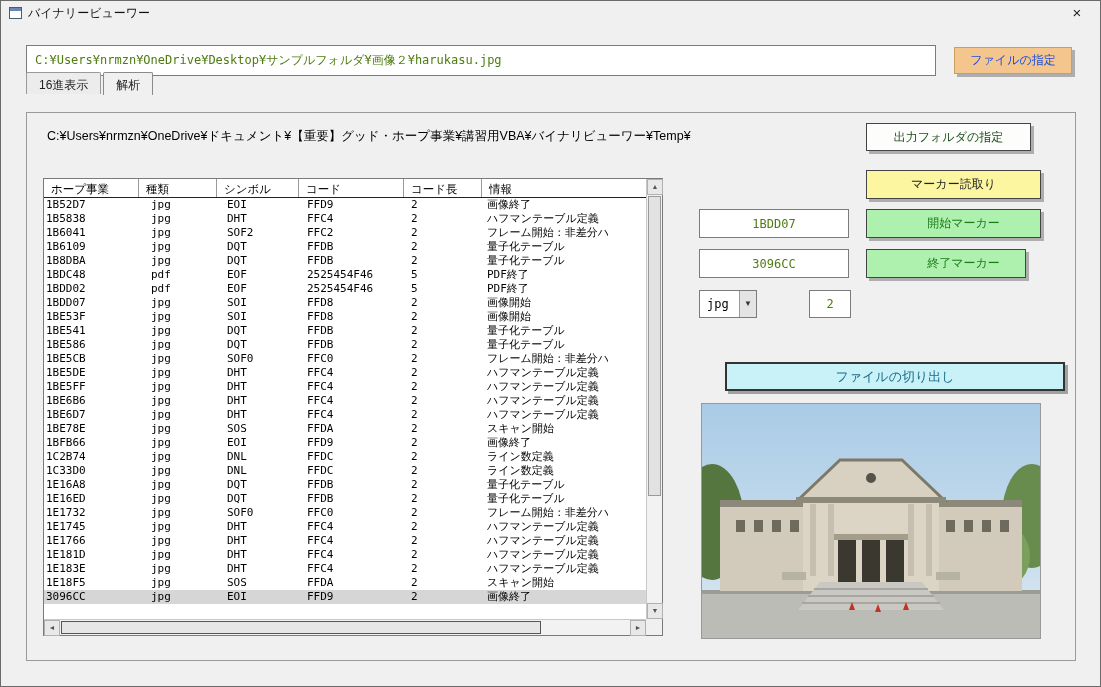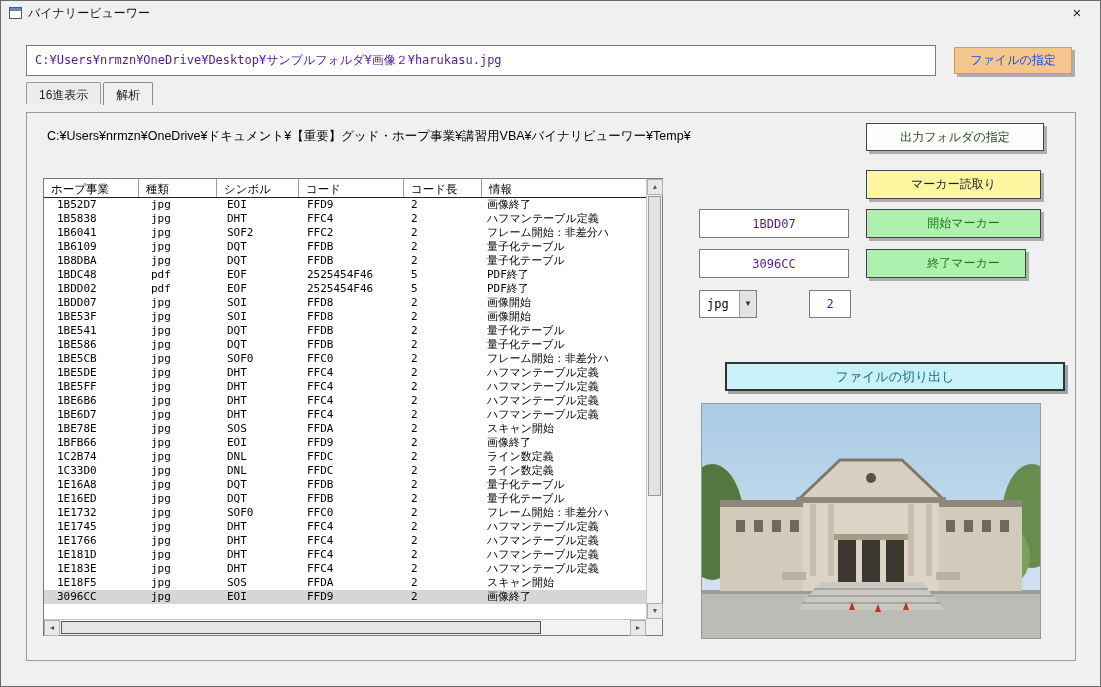--- a/index.html
+++ b/index.html
@@ -18,37 +18,37 @@
     margin-right:6px; position:relative; }
   .app-icon::before { content:""; position:absolute; left:0; top:0; right:0; height:3px; background:#6a86b8; }
   .win-title { font-size:12px; color:#111; }
   .close-btn { position:absolute; right:10px; top:2px; width:26px; height:20px;
     text-align:center; font-size:15px; line-height:20px; color:#222; cursor:pointer; }
 
   
   .textbox {
     position:absolute; background:#fff; border:1px solid #7b7b7b;
     font-family:"DejaVu Sans Mono","Liberation Mono",monospace;
-    font-size:12px; padding:0 8px; color:#4c1d95; outline:none;
+    font-size:12px; padding:0 8px; color:#4d7c0f; outline:none;
   }
   .btn {
     position:absolute; font-size:12px; text-align:center; cursor:pointer;
     border:1px solid #444; background:#fff;
     box-shadow:3px 3px 0 rgba(120,120,120,.55);
     display:flex; align-items:center; justify-content:center;
   }
   .btn-file   { background:#f4c68e; color:#1d4ed8; border-color:#caa05e; }
   .btn-out    { background:#fdfdfb; color:#1d4d1d; }
   .btn-read   { background:#fdf6a0; color:#222; }
   .btn-marker { background:#aef0ae; color:#1c7a1c; }
   .btn-extract{ background:#c9f2f8; color:#1b6b8a; border:2px solid #333;
     box-shadow:3px 3px 0 rgba(110,110,110,.6); font-size:13px; }
 
   
-  .tabstrip { position:absolute; left:25px; top:81px; display:flex; z-index:3; }
+  .tabstrip { position:absolute; left:25px; top:71px; display:flex; z-index:3; }
   .tab { font-size:12px; padding:4px 12px 3px; border:1px solid #9a9a9a; border-bottom:none;
     background:#ececec; color:#222; cursor:pointer; border-radius:2px 2px 0 0; margin-right:2px; height:22px; }
   .tab.active { background:#f0f0f0; height:23px; margin-bottom:-1px; position:relative; z-index:4;
     border-color:#8a8a8a; }
   .panel { position:absolute; left:25px; top:111px; width:1050px; height:549px;
     background:#f0f0f0; border:1px solid #9a9a9a; z-index:1; }
 
   .temp-path { position:absolute; left:46px; top:127px; font-size:12.5px; color:#000; z-index:2; }
 
   
@@ -57,21 +57,21 @@
   .lv-content { position:absolute; left:0; top:0; right:16px; bottom:16px; overflow:hidden; }
   .lv-header { display:grid; grid-template-columns:95px 78px 82px 105px 78px 1fr;
     height:19px; border-bottom:1px solid #222; font-size:11.5px; background:#fff; }
   .lv-header .lv-cell { border-right:1px solid #9a9a9a; padding:3px 2px 0 7px; white-space:nowrap; overflow:hidden; }
   .lv-header .lv-cell:last-child { border-right:none; }
   .lv-row { display:grid; grid-template-columns:95px 78px 82px 105px 78px 1fr;
     height:14px; font-size:11px; line-height:14px;
     font-family:"DejaVu Sans Mono","Liberation Mono",monospace; }
   .lv-row.selected { background:#d6d6d6; }
   .lv-row .lv-cell { white-space:nowrap; overflow:hidden; }
-  .lv-cell.col0 { padding-left:13px; }
+  .lv-cell.col0 { padding-left:2px; }
   .lv-cell.col1 { padding-left:12px; }
   .lv-cell.col2 { padding-left:10px; }
   .lv-cell.col3 { padding-left:8px; }
   .lv-cell.col4 { padding-left:7px; }
   .lv-cell.col5 { padding-left:5px; }
 
   
   .vscroll { position:absolute; right:0; top:0; bottom:16px; width:16px;
     background:#f2f2f2; border-left:1px solid #c8c8c8; }
   .hscroll { position:absolute; left:0; right:16px; bottom:0; height:16px;
@@ -117,21 +117,21 @@
   <div class="btn btn-file" style="left:953px; top:46px; width:118px; height:27px;">ファイルの指定</div>
 
   <div class="tabstrip">
     <div class="tab">16進表示</div>
     <div class="tab active">解析</div>
   </div>
   <div class="panel"></div>
 
   <div class="temp-path">C:¥Users¥nrmzn¥OneDrive¥ドキュメント¥【重要】グッド・ホープ事業¥講習用VBA¥バイナリビューワー¥Temp¥</div>
 
-  <div class="btn btn-out" style="left:865px; top:122px; width:178px; height:28px; z-index:2;">出力フォルダの指定</div>
+  <div class="btn btn-out" style="left:865px; top:122px; width:165px; height:28px; z-index:2;">出力フォルダの指定</div>
   <div class="btn btn-read" style="left:865px; top:169px; width:175px; height:29px; z-index:2;">マーカー読取り</div>
 
   <input class="textbox" style="left: 698px; top: 208px; width: 150px; height: 29px; z-index: 2; text-align: center;" value="1BDD07">
   <div class="btn btn-marker" style="left:865px; top:208px; width:175px; height:29px; z-index:2;padding-left:20px;">開始マーカー</div>
 
   <input class="textbox" style="left: 698px; top: 248px; width: 150px; height: 29px; z-index: 2; text-align: center;" value="3096CC">
   <div class="btn btn-marker" style="left:865px; top:248px; width:160px; height:29px; z-index:2;padding-left:35px;">終了マーカー</div>
 
   <div class="combo">
     <div class="combo-value">jpg</div>

